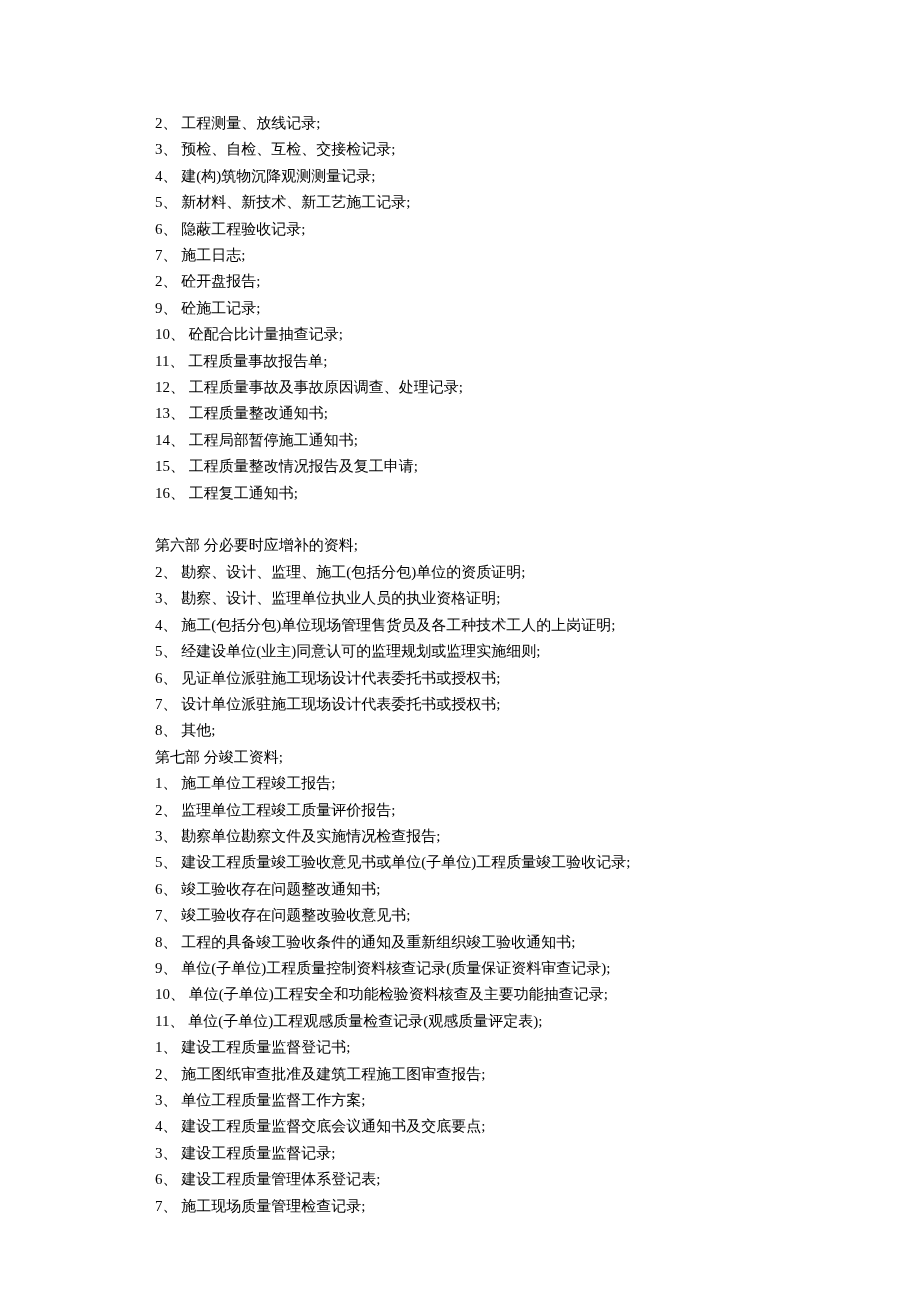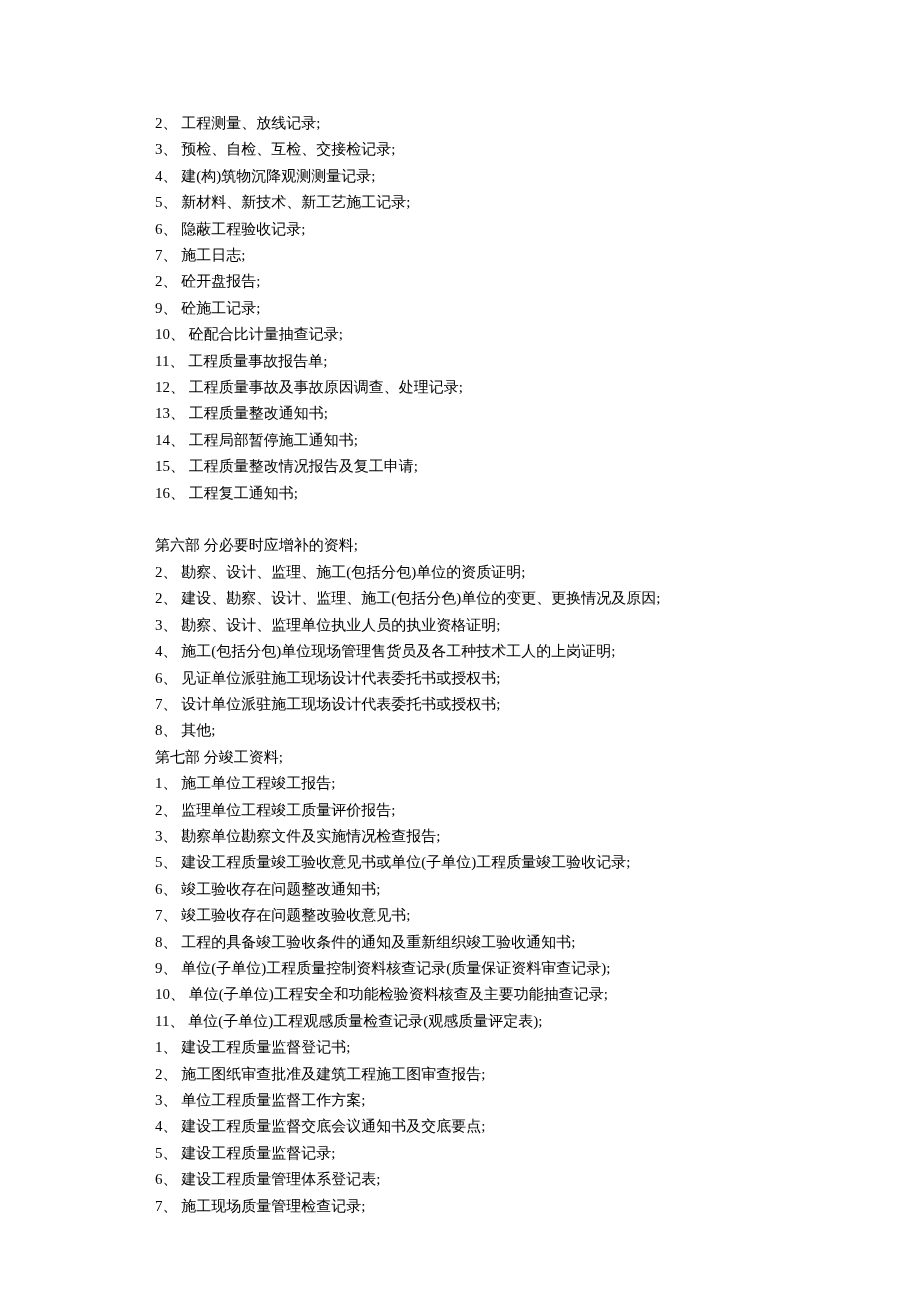--- a/index.html
+++ b/index.html
@@ -40,37 +40,37 @@
     <div class="line">10、 砼配合比计量抽查记录;</div>
     <div class="line">11、 工程质量事故报告单;</div>
     <div class="line">12、 工程质量事故及事故原因调查、处理记录;</div>
     <div class="line">13、 工程质量整改通知书;</div>
     <div class="line">14、 工程局部暂停施工通知书;</div>
     <div class="line">15、 工程质量整改情况报告及复工申请;</div>
     <div class="line">16、 工程复工通知书;</div>
     <div class="blank"></div>
     <div class="line">第六部 分必要时应增补的资料;</div>
     <div class="line">2、 勘察、设计、监理、施工(包括分包)单位的资质证明;</div>
-    <div class="line">2、 建设、勘察、设计、监理、施工(包括分色)单位的变更、更换情况及原因;</div>
     <div class="line">3、 勘察、设计、监理单位执业人员的执业资格证明;</div>
     <div class="line">4、 施工(包括分包)单位现场管理售货员及各工种技术工人的上岗证明;</div>
+    <div class="line">5、 经建设单位(业主)同意认可的监理规划或监理实施细则;</div>
     <div class="line">6、 见证单位派驻施工现场设计代表委托书或授权书;</div>
     <div class="line">7、 设计单位派驻施工现场设计代表委托书或授权书;</div>
     <div class="line">8、 其他;</div>
     <div class="line">第七部 分竣工资料;</div>
     <div class="line">1、 施工单位工程竣工报告;</div>
     <div class="line">2、 监理单位工程竣工质量评价报告;</div>
     <div class="line">3、 勘察单位勘察文件及实施情况检查报告;</div>
     <div class="line">5、 建设工程质量竣工验收意见书或单位(子单位)工程质量竣工验收记录;</div>
     <div class="line">6、 竣工验收存在问题整改通知书;</div>
     <div class="line">7、 竣工验收存在问题整改验收意见书;</div>
     <div class="line">8、 工程的具备竣工验收条件的通知及重新组织竣工验收通知书;</div>
     <div class="line">9、 单位(子单位)工程质量控制资料核查记录(质量保证资料审查记录);</div>
     <div class="line">10、 单位(子单位)工程安全和功能检验资料核查及主要功能抽查记录;</div>
     <div class="line">11、 单位(子单位)工程观感质量检查记录(观感质量评定表);</div>
     <div class="line">1、 建设工程质量监督登记书;</div>
     <div class="line">2、 施工图纸审查批准及建筑工程施工图审查报告;</div>
     <div class="line">3、 单位工程质量监督工作方案;</div>
     <div class="line">4、 建设工程质量监督交底会议通知书及交底要点;</div>
-    <div class="line">5、 建设工程质量监督记录;</div>
+    <div class="line">3、 建设工程质量监督记录;</div>
     <div class="line">6、 建设工程质量管理体系登记表;</div>
     <div class="line">7、 施工现场质量管理检查记录;</div>
   </div>
 
 </body></html>

